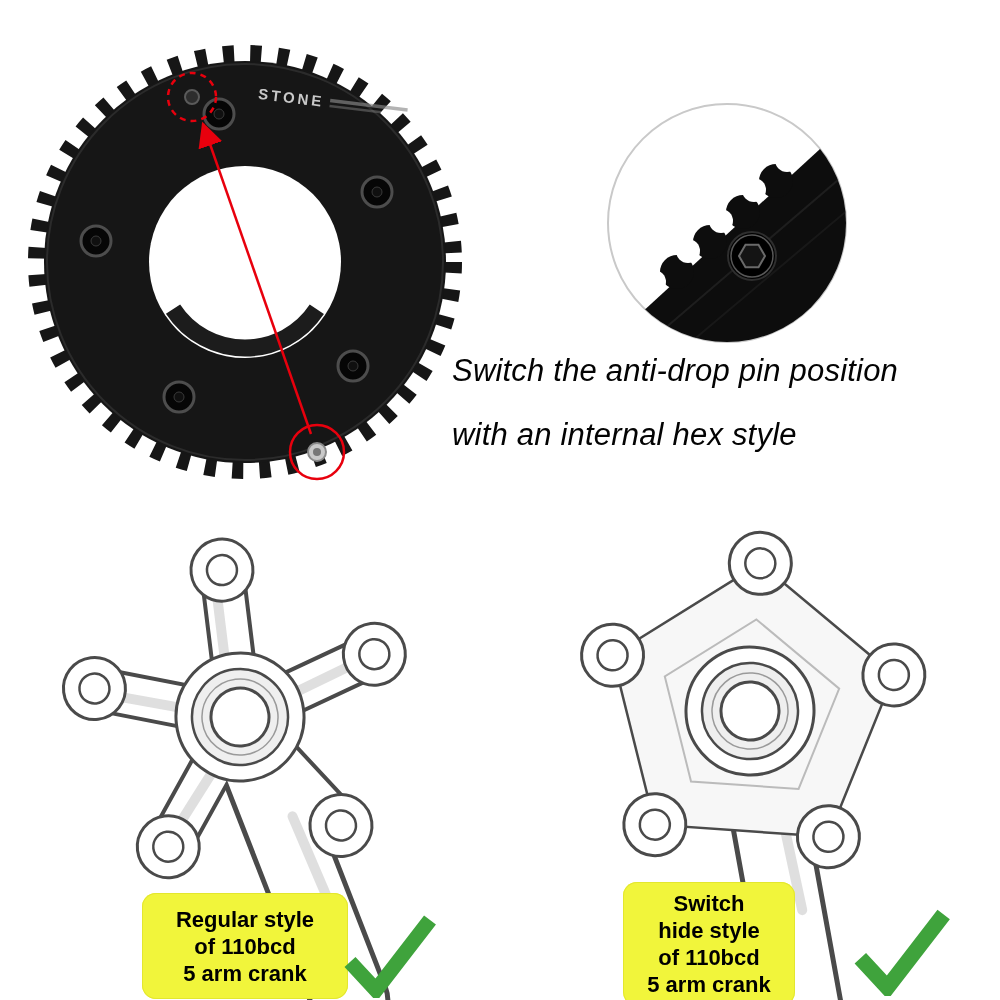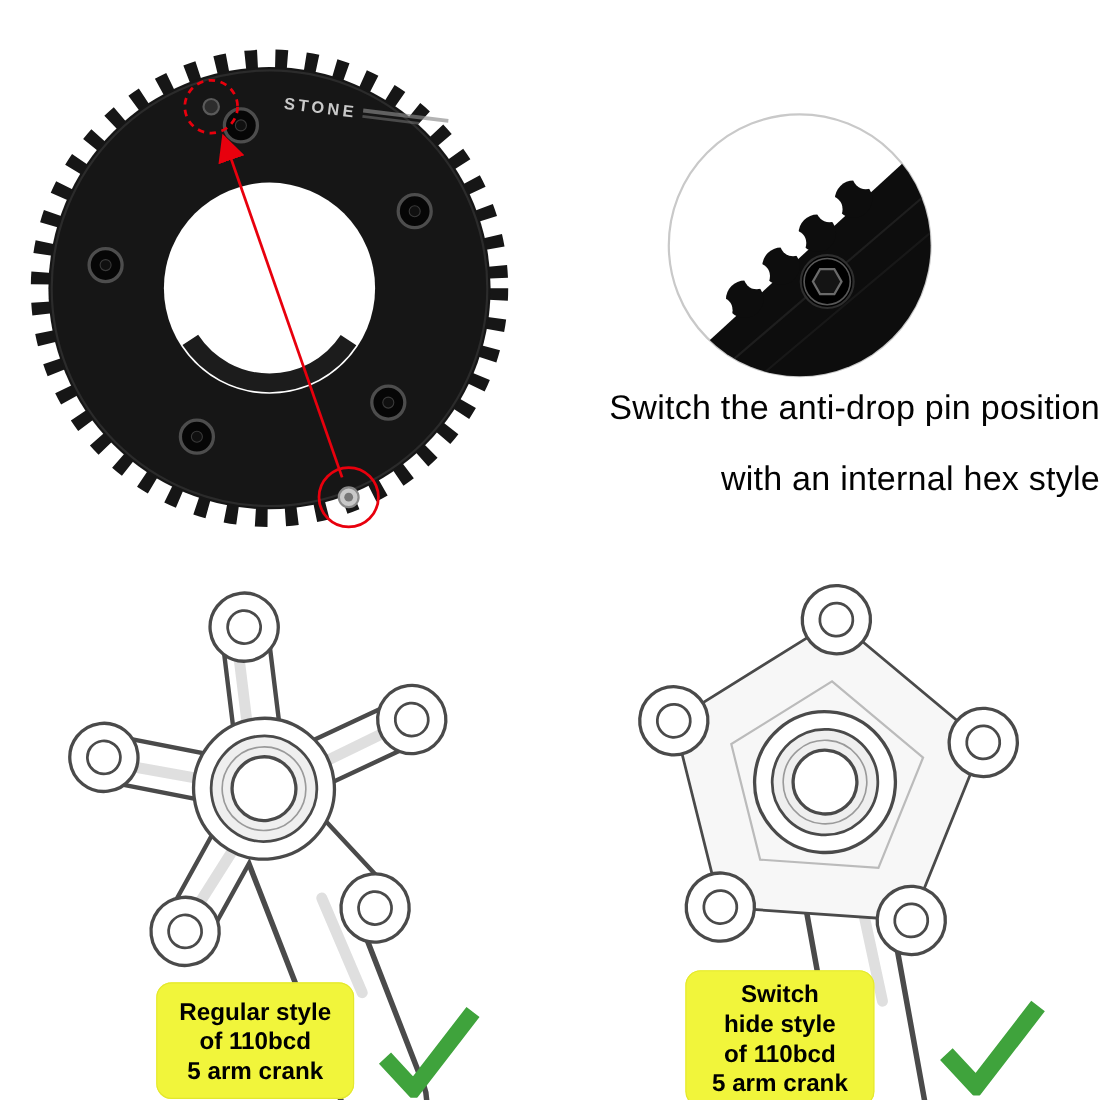--- a/index.html
+++ b/index.html
@@ -3,32 +3,33 @@
 <meta charset="utf-8">
 <style>
   html,body{margin:0;padding:0;background:#fff;}
   .stage{
     position:relative;width:1000px;height:1000px;background:#ffffff;
     overflow:hidden;font-family:"Liberation Sans",sans-serif;
   }
   .abs{position:absolute;}
   .instruction{
     position:absolute;left:452px;top:352px;width:548px;
-    text-align:right;color:#030303;font-size:31px;font-weight:400;
+    text-align:left;color:#030303;font-size:31px;font-weight:400;
     letter-spacing:.2px;
+    font-style:italic;
   }
   .instruction p{margin:0 0 27px 0;line-height:1.2;}
   .label{
     position:absolute;background:#f1f53b;border-radius:14px;
     display:flex;flex-direction:column;justify-content:center;align-items:center;
     color:#000;font-weight:bold;text-align:center;
     box-shadow:0 0 0 1px #e3e72e inset;
   }
   .label .ln{font-size:22px;line-height:27px;white-space:nowrap;}
-  .label-left{left:142px;top:893px;width:180px;height:106px;}
+  .label-left{left:142px;top:893px;width:206px;height:106px;}
   .label-right{left:623px;top:882px;width:172px;height:124px;}
   svg{display:block;}
 </style>
 </head>
 <body>
 
 <div class="stage">
 
   <svg class="abs" style="left:0;top:0" width="500" height="510" viewBox="0 0 500 510">
     <defs>

